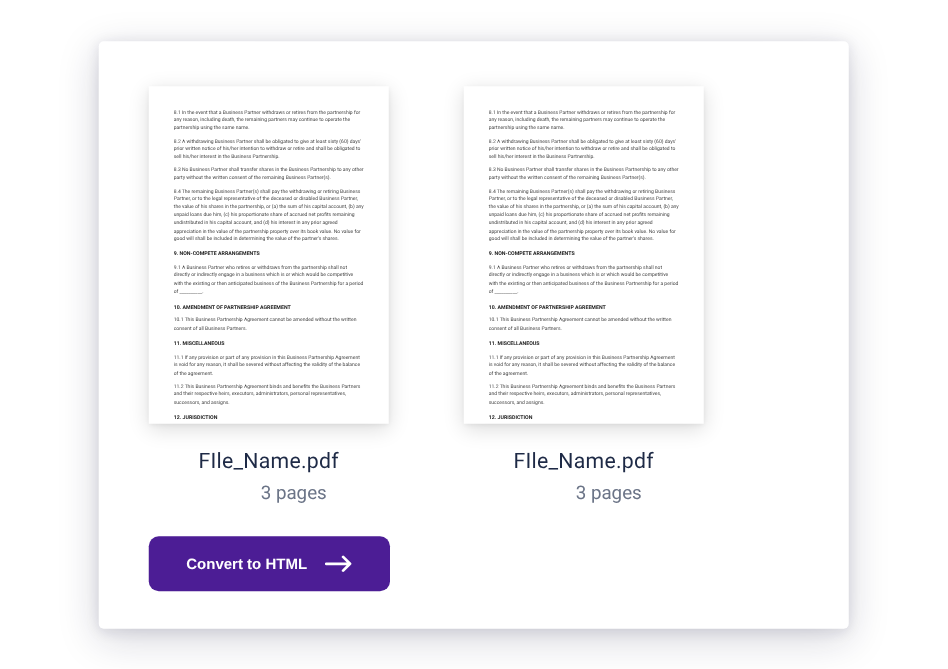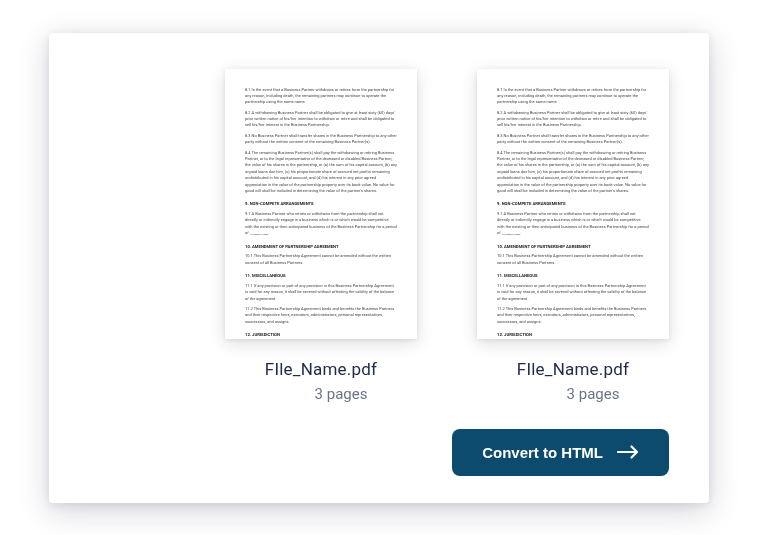--- a/index.html
+++ b/index.html
@@ -6,29 +6,29 @@
 body {
   width: 758px;
   height: 535px;
   background: #fff;
   font-family: -apple-system, BlinkMacSystemFont, "Segoe UI", Roboto, sans-serif;
   display: flex;
   align-items: center;
   justify-content: center;
 }
 .container {
-  width: 660px;
+  width: 600px;
   height: 470px;
   background: #fff;
   box-shadow: 0 8px 32px rgba(20, 20, 60, 0.18), 0 2px 10px rgba(20, 20, 60, 0.1);
   border-radius: 4px;
   padding: 36px 40px 32px;
   display: flex;
   flex-direction: column;
-  align-items: flex-end;
+  align-items: flex-start;
 }
 .files-row {
   display: flex;
   gap: 60px;
   justify-content: center;
 }
 .file-card {
   display: flex;
   flex-direction: column;
   align-items: center;
@@ -60,26 +60,26 @@
   letter-spacing: 0.2px;
 }
 .file-pages {
   margin-top: 6px;
   font-size: 15px;
   color: #6b7487;
   margin-left: 40px;
 }
 .convert-btn {
   margin-top: 26px;
-  background: #0c4a6e;
+  background: #4c1d95;
   color: #fff;
   border: none;
   border-radius: 8px;
   padding: 15px 30px;
-  font-size: 15px;
+  font-size: 12px;
   font-weight: 700;
   cursor: pointer;
   display: flex;
   align-items: center;
   gap: 14px;
 }
 .arrow-svg { display: block; }
 </style>
 </head>
 <body>

